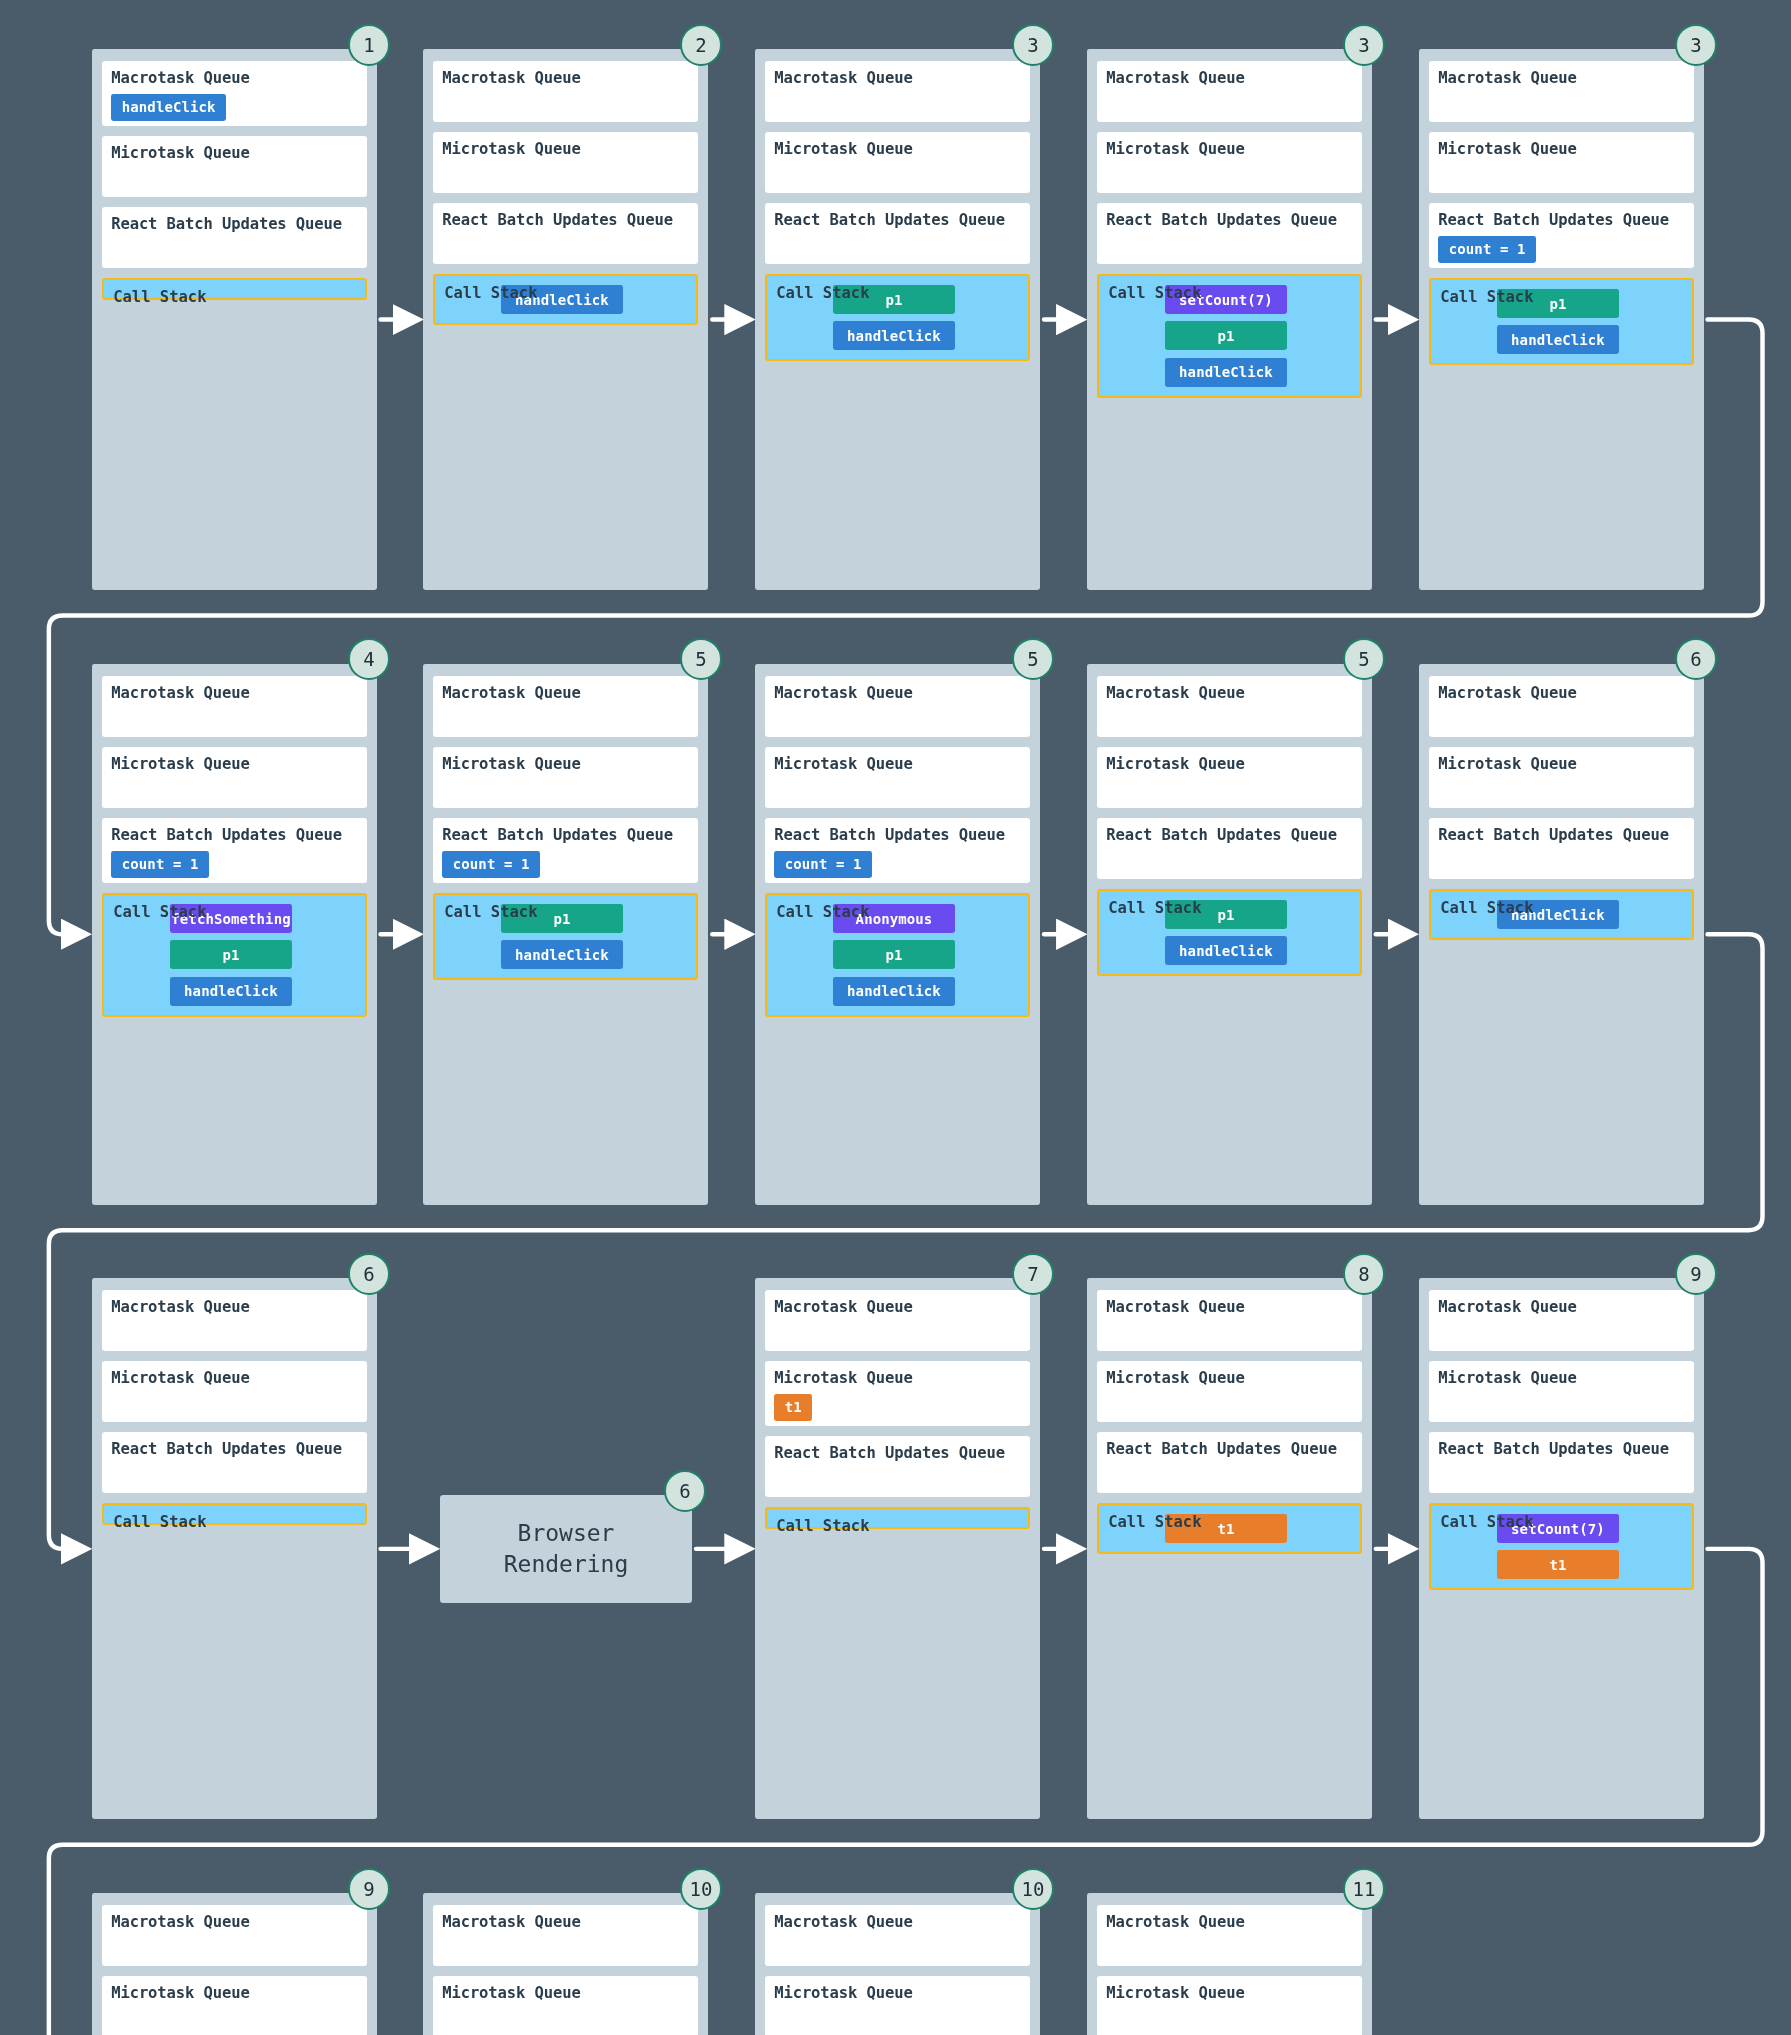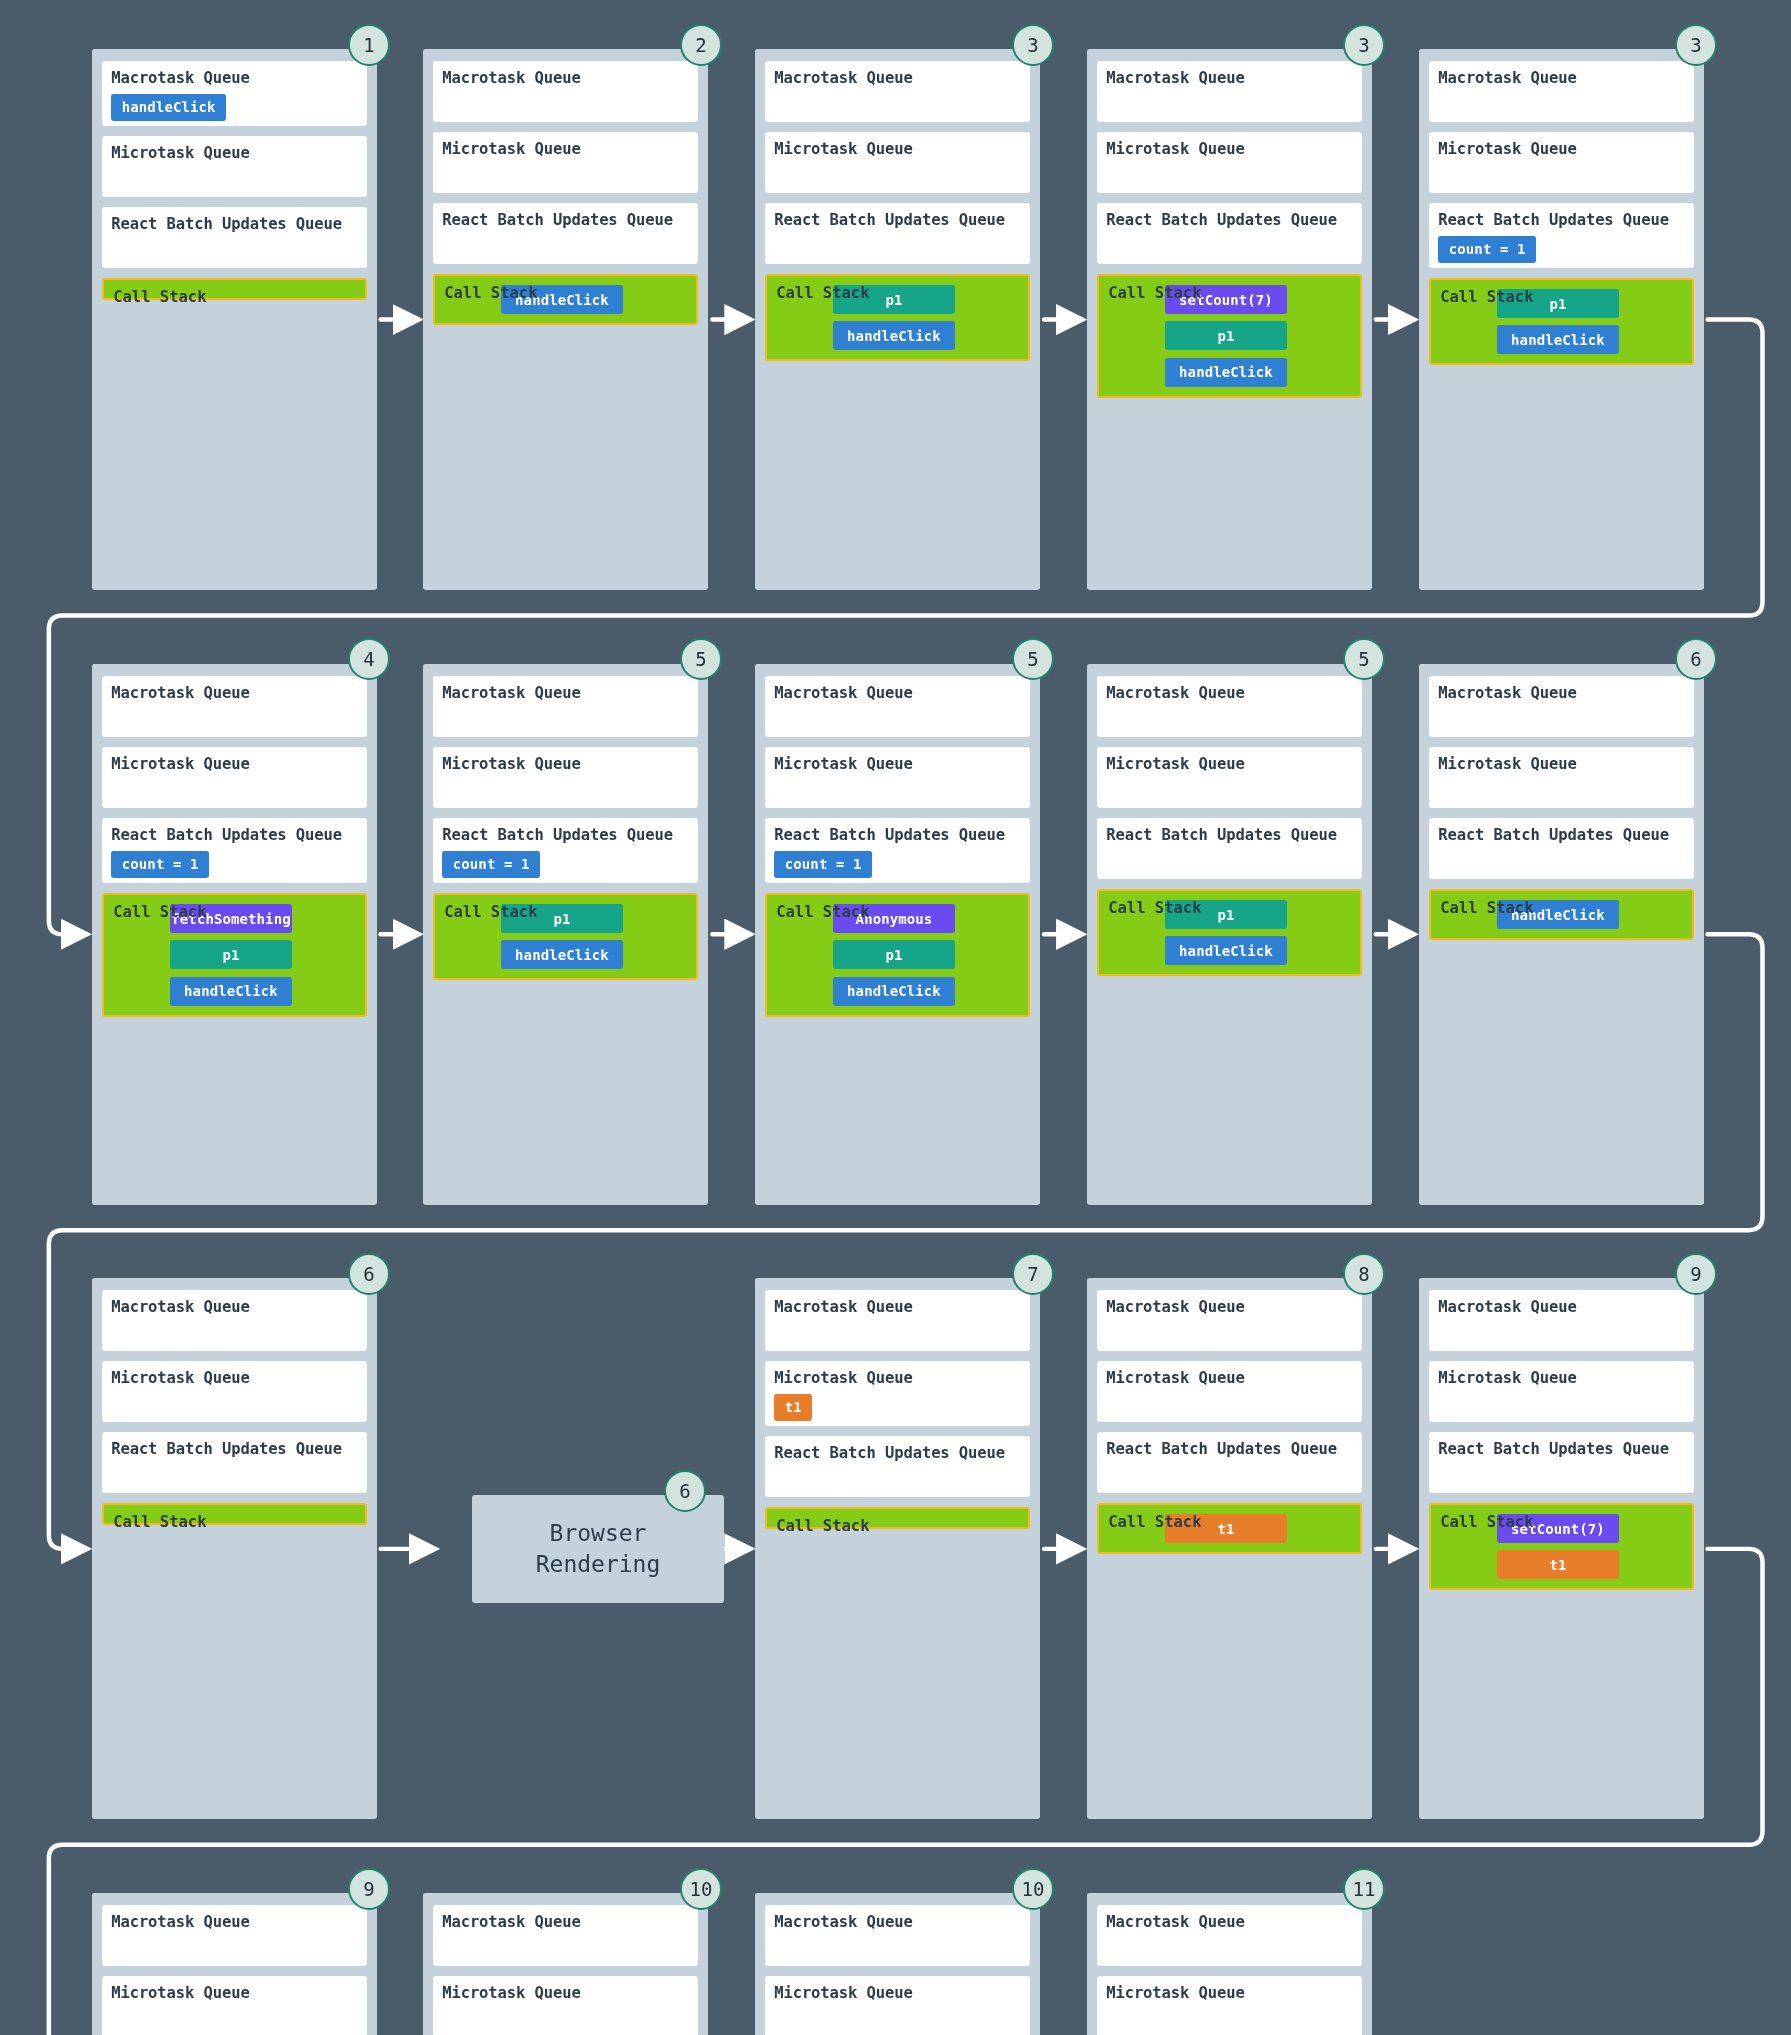--- a/index.html
+++ b/index.html
@@ -56,21 +56,21 @@
     letter-spacing: -0.1px;
     white-space: nowrap;
     line-height: 1.15;
   }
   .queue-body {
     min-height: 23px;
     padding-top: 5.7px;
   }
 
   .callstack {
-    background: #84cc16;
+    background: #7dd3fc;
     border: 2px solid #f5ba1a;
     border-radius: 3.3px;
     box-sizing: border-box;
     padding: 9px 9px 9px 2px;
     display: flex;
     flex-direction: column;
     justify-content: flex-end;
     position: relative;
   }
   .callstack-title {
@@ -124,21 +124,20 @@
     display: flex;
     align-items: center;
     justify-content: center;
     text-align: center;
     color: #2b3d4a;
     font-size: 23px;
     font-weight: 400;
     line-height: 1.35;
     box-sizing: border-box;
     z-index: 3;
-    margin-left: 32px;
   }
 
   
   .badge {
     position: absolute;
     width: 42px;
     height: 42px;
     border-radius: 50%;
     background: #d3e3de;
     border: 2px solid #1f8268;

